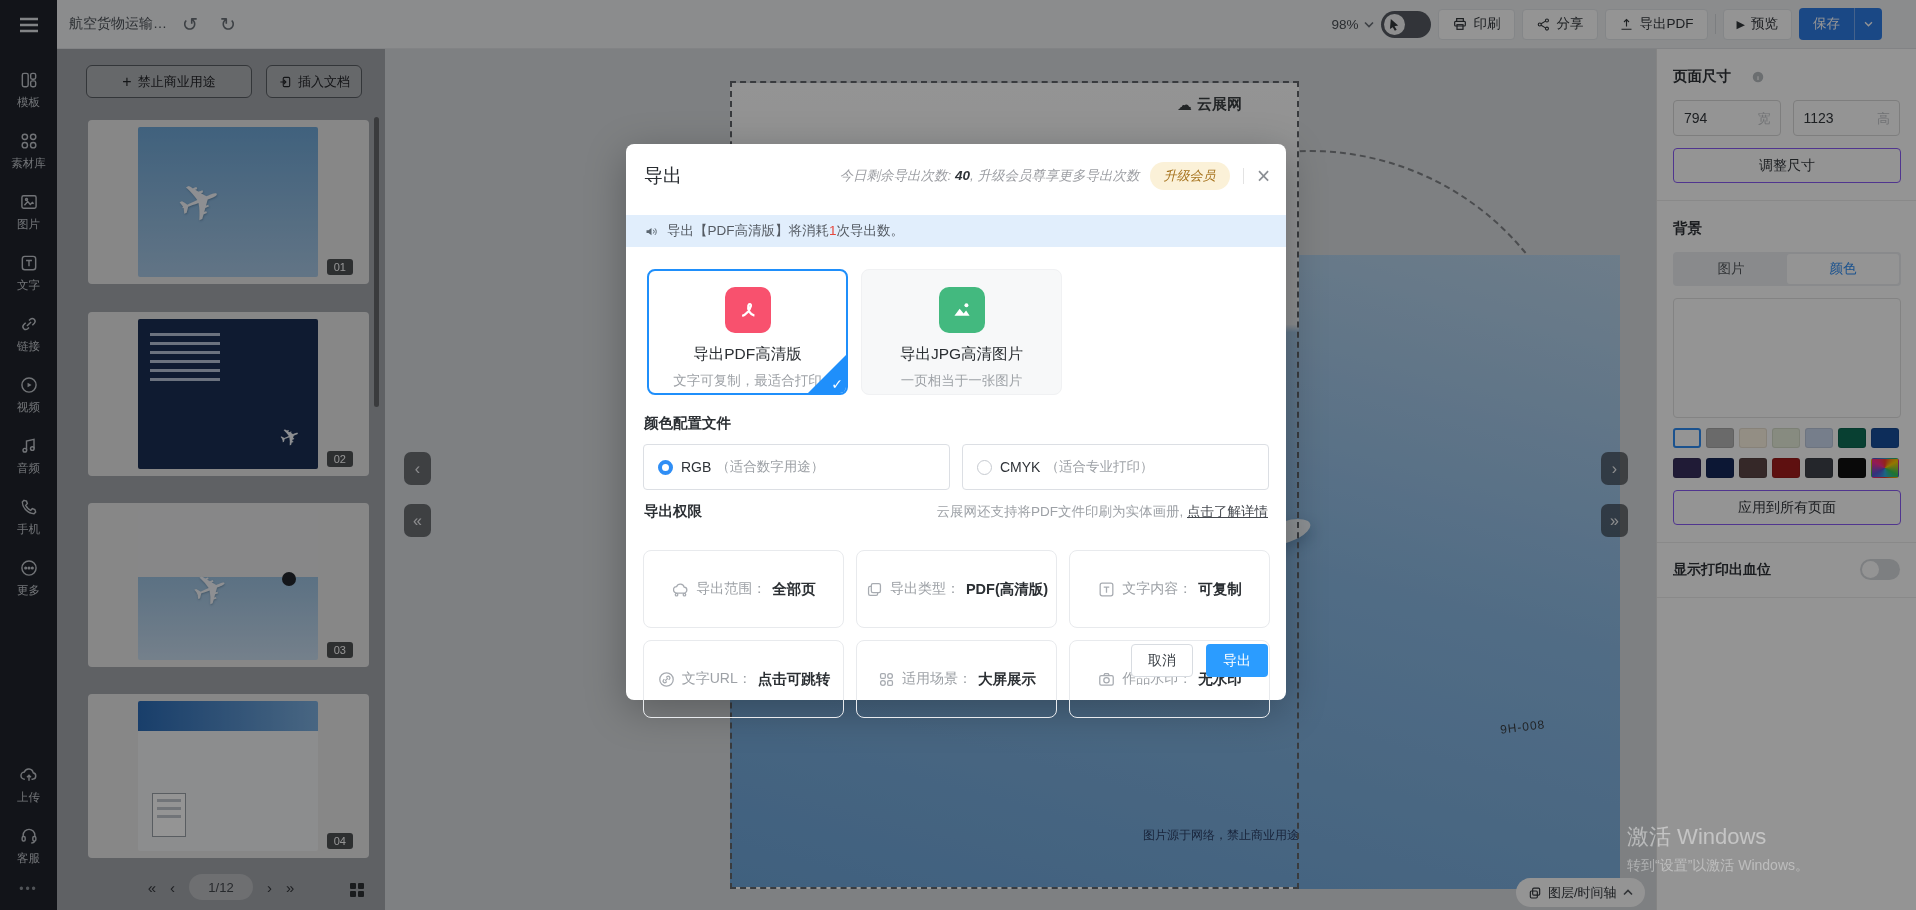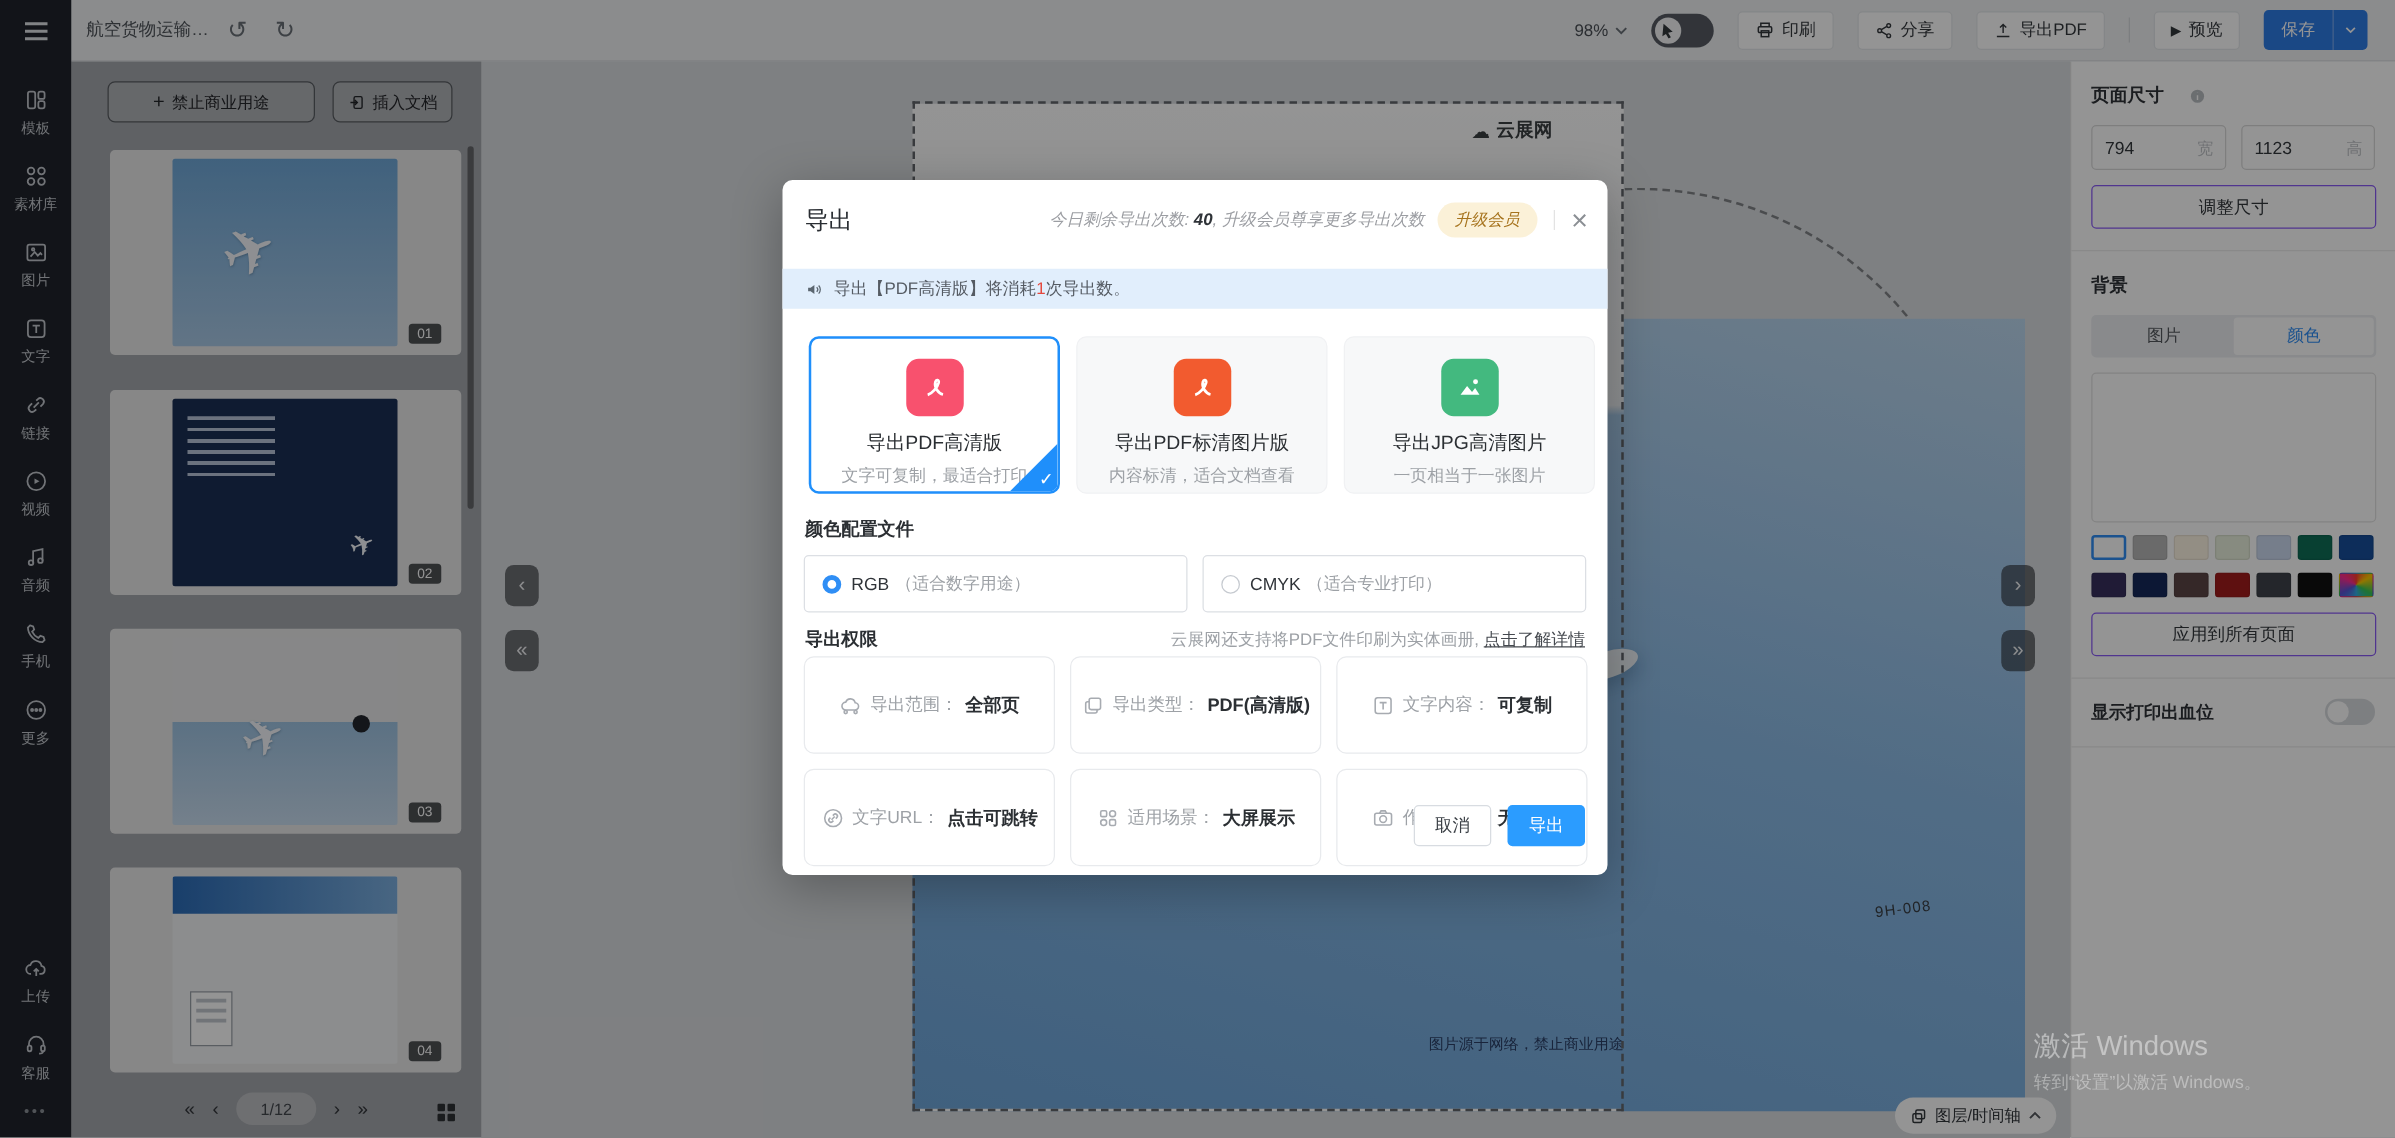--- a/index.html
+++ b/index.html
@@ -3,21 +3,21 @@
 <meta charset="utf-8">
 <style>
   * { margin:0; padding:0; box-sizing:border-box; }
   body { background:#555; font-family:"Liberation Sans","DejaVu Sans",sans-serif; }
   .stage { position:relative; width:1916px; height:910px; overflow:hidden; background:#dadde0; }
 
   
   .topbar { position:absolute; left:57px; right:0; top:0; height:49px; background:#eff1f3; border-bottom:1px solid #e0e2e5; display:flex; align-items:center; z-index:5; }
   .doc-title { margin-left:12px; font-size:14px; color:#50555b; max-width:110px; white-space:nowrap; }
   .tb-ic { width:30px; height:30px; display:flex; align-items:center; justify-content:center; color:#6a7077; font-size:19px; margin-left:8px; border-radius:4px; }
-  .tb-right { margin-left:auto; display:flex; align-items:center; gap:19px; padding-right:22px;justify-content:flex-end; }
+  .tb-right { margin-left:auto; display:flex; align-items:center; gap:7px; padding-right:34px;justify-content:flex-end; }
   .zoom-ctl { display:flex; align-items:center; gap:5px; color:#4a4f55; font-size:13.5px; }
   .mode-toggle { width:50px; height:27px; border-radius:14px; background:#565b63; position:relative; }
   .mode-knob { position:absolute; left:3px; top:3px; width:21px; height:21px; border-radius:50%; background:#f4f5f6; display:flex; align-items:center; justify-content:center; }
   .tb-btn { height:31px; padding:0 13px; background:#ffffff; border:1px solid #e4e7ea; border-radius:4px; display:flex; align-items:center; gap:6px; font-size:13.5px; color:#33373c; }
   .tb-sep { width:1px; height:20px; background:#d6d9dc; }
   .save-btn { height:32px; background:#2e7ce6; border-radius:4px; display:flex; align-items:center; color:#fff; font-size:13.5px; }
   .save-main { padding:0 14px; }
   .save-caret { padding:0 9px; border-left:1px solid rgba(255,255,255,.35); height:100%; display:flex; align-items:center; }
 
   
@@ -112,21 +112,21 @@
   .radio-row { position:absolute; top:300px; left:17px; display:flex; gap:12px; }
   .radio-box { width:307px; height:46px; border:1px solid #dcdfe4; border-radius:4px; display:flex; align-items:center; padding-left:14px; }
   .rdot { width:15px; height:15px; border-radius:50%; background:#fff; }
   .rdot.on { border:4.5px solid #2f8ef5; }
   .rdot.off { border:1px solid #c6cad0; }
   .rname { margin-left:8px; font-size:14px; color:#2f3338; }
   .rdesc { margin-left:5px; font-size:13.5px; color:#9da1a6; }
   .perm-row { position:absolute; top:358px; left:18px; right:18px; display:flex; align-items:center; justify-content:space-between; }
   .perm-note { font-size:13.5px; color:#9da1a6; }
   .perm-link { color:#45494f; text-decoration:underline; font-weight:500; }
-  .opt-grid { position:absolute; top:381px; left:17px; display:grid; grid-template-columns:201px 201px 201px; gap:12px; }
+  .opt-grid { position:absolute; top:406px; left:17px; display:grid; grid-template-columns:201px 201px 201px; gap:12px; }
   .opt-card { height:78px; border:1px solid #e8eaed; border-radius:8px; display:flex; align-items:center; justify-content:center; gap:6px; }
   .opt-card svg { color:#a7abb1; flex:none; }
   .opt-label { font-size:14px; color:#9da1a6; }
   .opt-value { font-size:14.5px; font-weight:bold; color:#2b2f33; }
   .dlg-footer { position:absolute; right:18px; bottom:23px; display:flex; gap:13px; }
   .btn-cancel { width:62px; height:33px; background:#fff; border:1px solid #d8dce1; border-radius:4px; font-size:14px; color:#3a3f45; font-family:inherit; }
   .btn-ok { width:62px; height:33px; background:#2b9cff; border:0; border-radius:4px; font-size:14px; color:#fff; font-family:inherit; }
 
   svg.ic { display:block; }
 </style>
@@ -462,29 +462,20 @@
           <svg class="ic" width="28" height="28" viewBox="0 0 24 24" fill="none" stroke="#fff" stroke-width="1.9">
               <path d="M7 17c3-.8 6.6-4.8 7.5-8.4.4-1.8-1.7-2.3-2.2-.4-1 3.6 1.8 7.9 5.2 8.6"></path>
             </svg>
         </div>
         <div class="fmt-title">导出PDF高清版</div>
         <div class="fmt-desc">文字可复制，最适合打印</div>
         <span class="corner"></span>
         <span class="corner-check">✓</span>
       </div>
       <div class="fmt-card">
-        <div class="fmt-icon" style="background: rgb(242, 91, 47);">
-          <svg class="ic" width="28" height="28" viewBox="0 0 24 24" fill="none" stroke="#fff" stroke-width="1.9">
-              <path d="M7 17c3-.8 6.6-4.8 7.5-8.4.4-1.8-1.7-2.3-2.2-.4-1 3.6 1.8 7.9 5.2 8.6"></path>
-            </svg>
-        </div>
-        <div class="fmt-title">导出PDF标清图片版</div>
-        <div class="fmt-desc">内容标清，适合文档查看</div>
-      </div>
-      <div class="fmt-card">
         <div class="fmt-icon" style="background: rgb(67, 185, 127);">
           <svg class="ic" width="28" height="28" viewBox="0 0 24 24">
               <path d="M5.5 17l4.5-6 3.4 4 2.1-2.6 3 4.6z" fill="#fff"></path>
               <circle cx="15.8" cy="8" r="1.7" fill="#fff"></circle>
             </svg>
         </div>
         <div class="fmt-title">导出JPG高清图片</div>
         <div class="fmt-desc">一页相当于一张图片</div>
       </div>
     </div>

